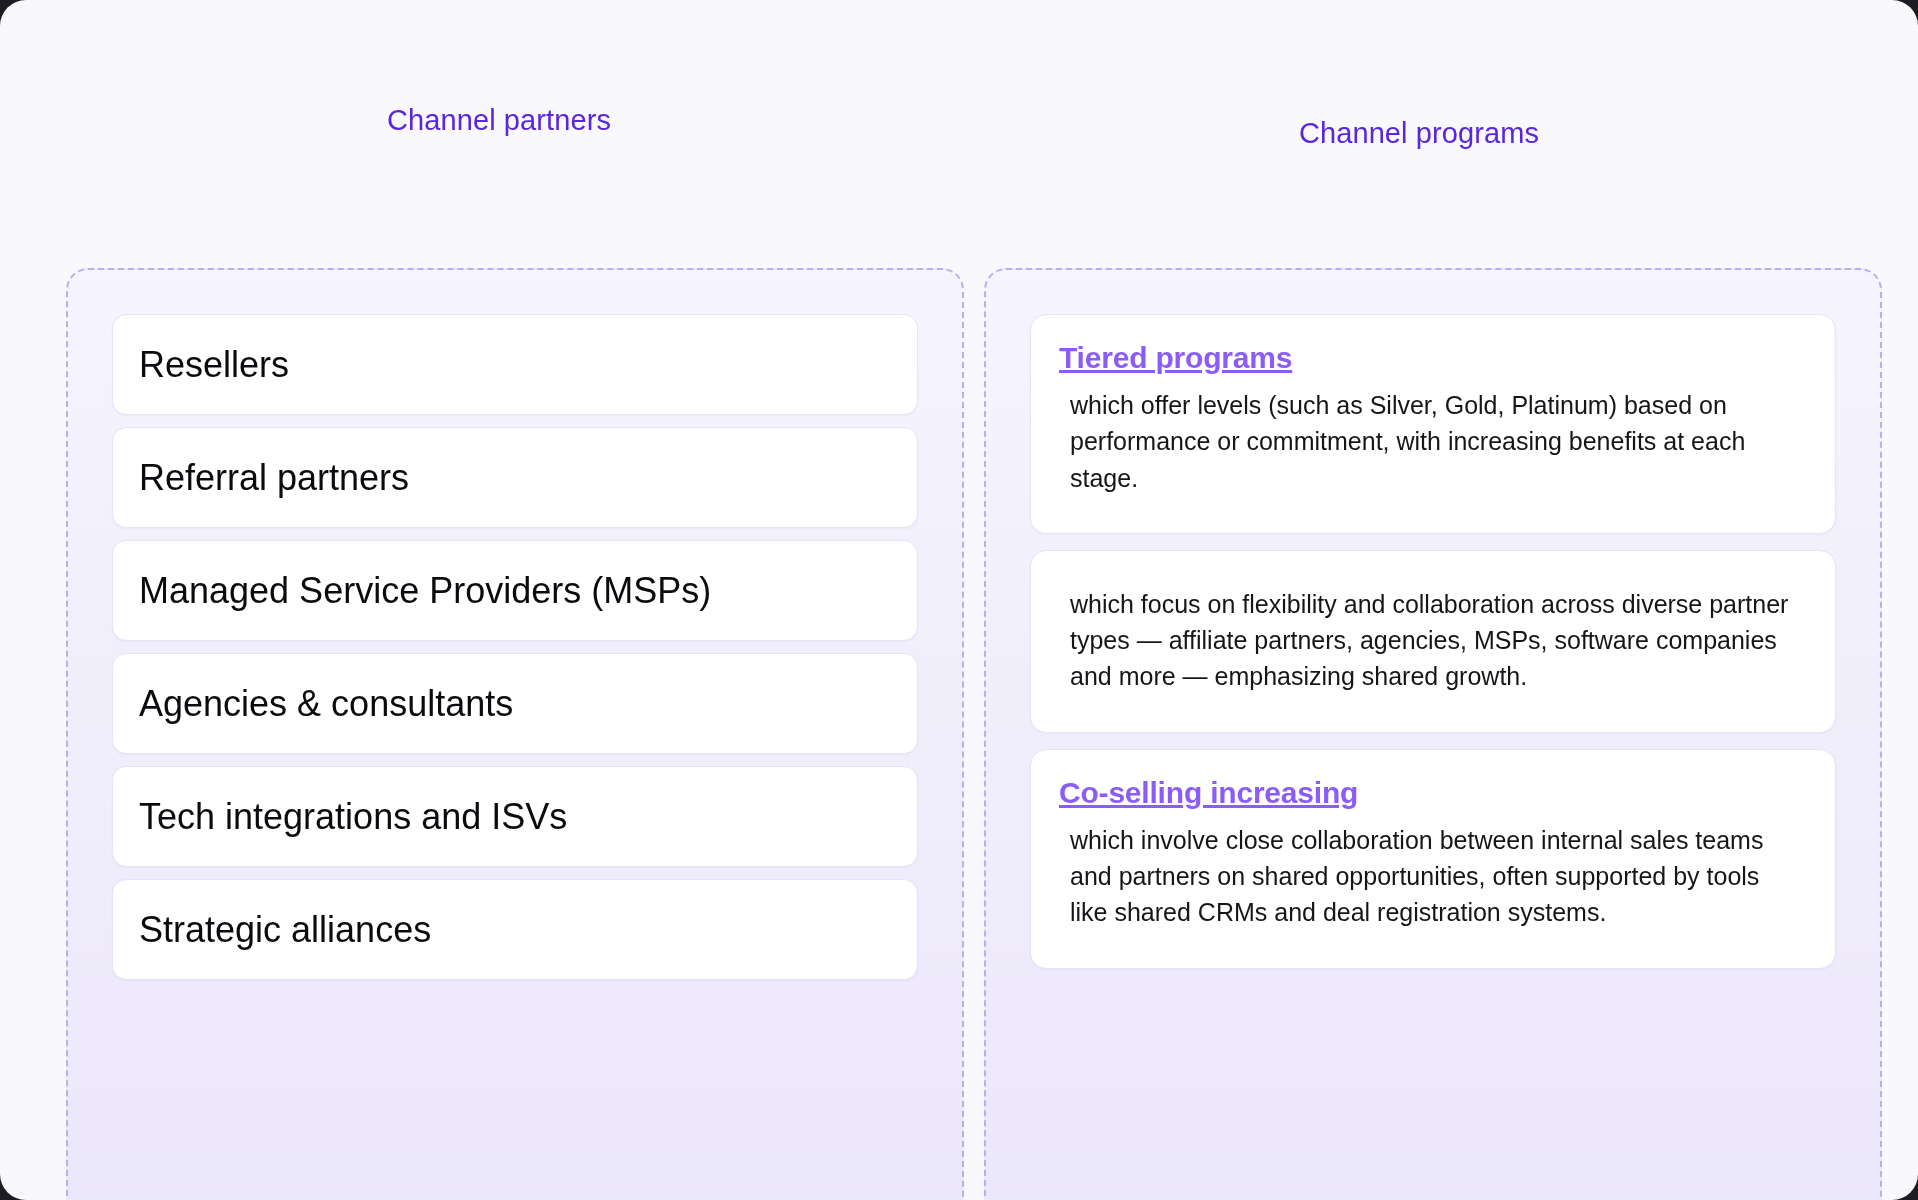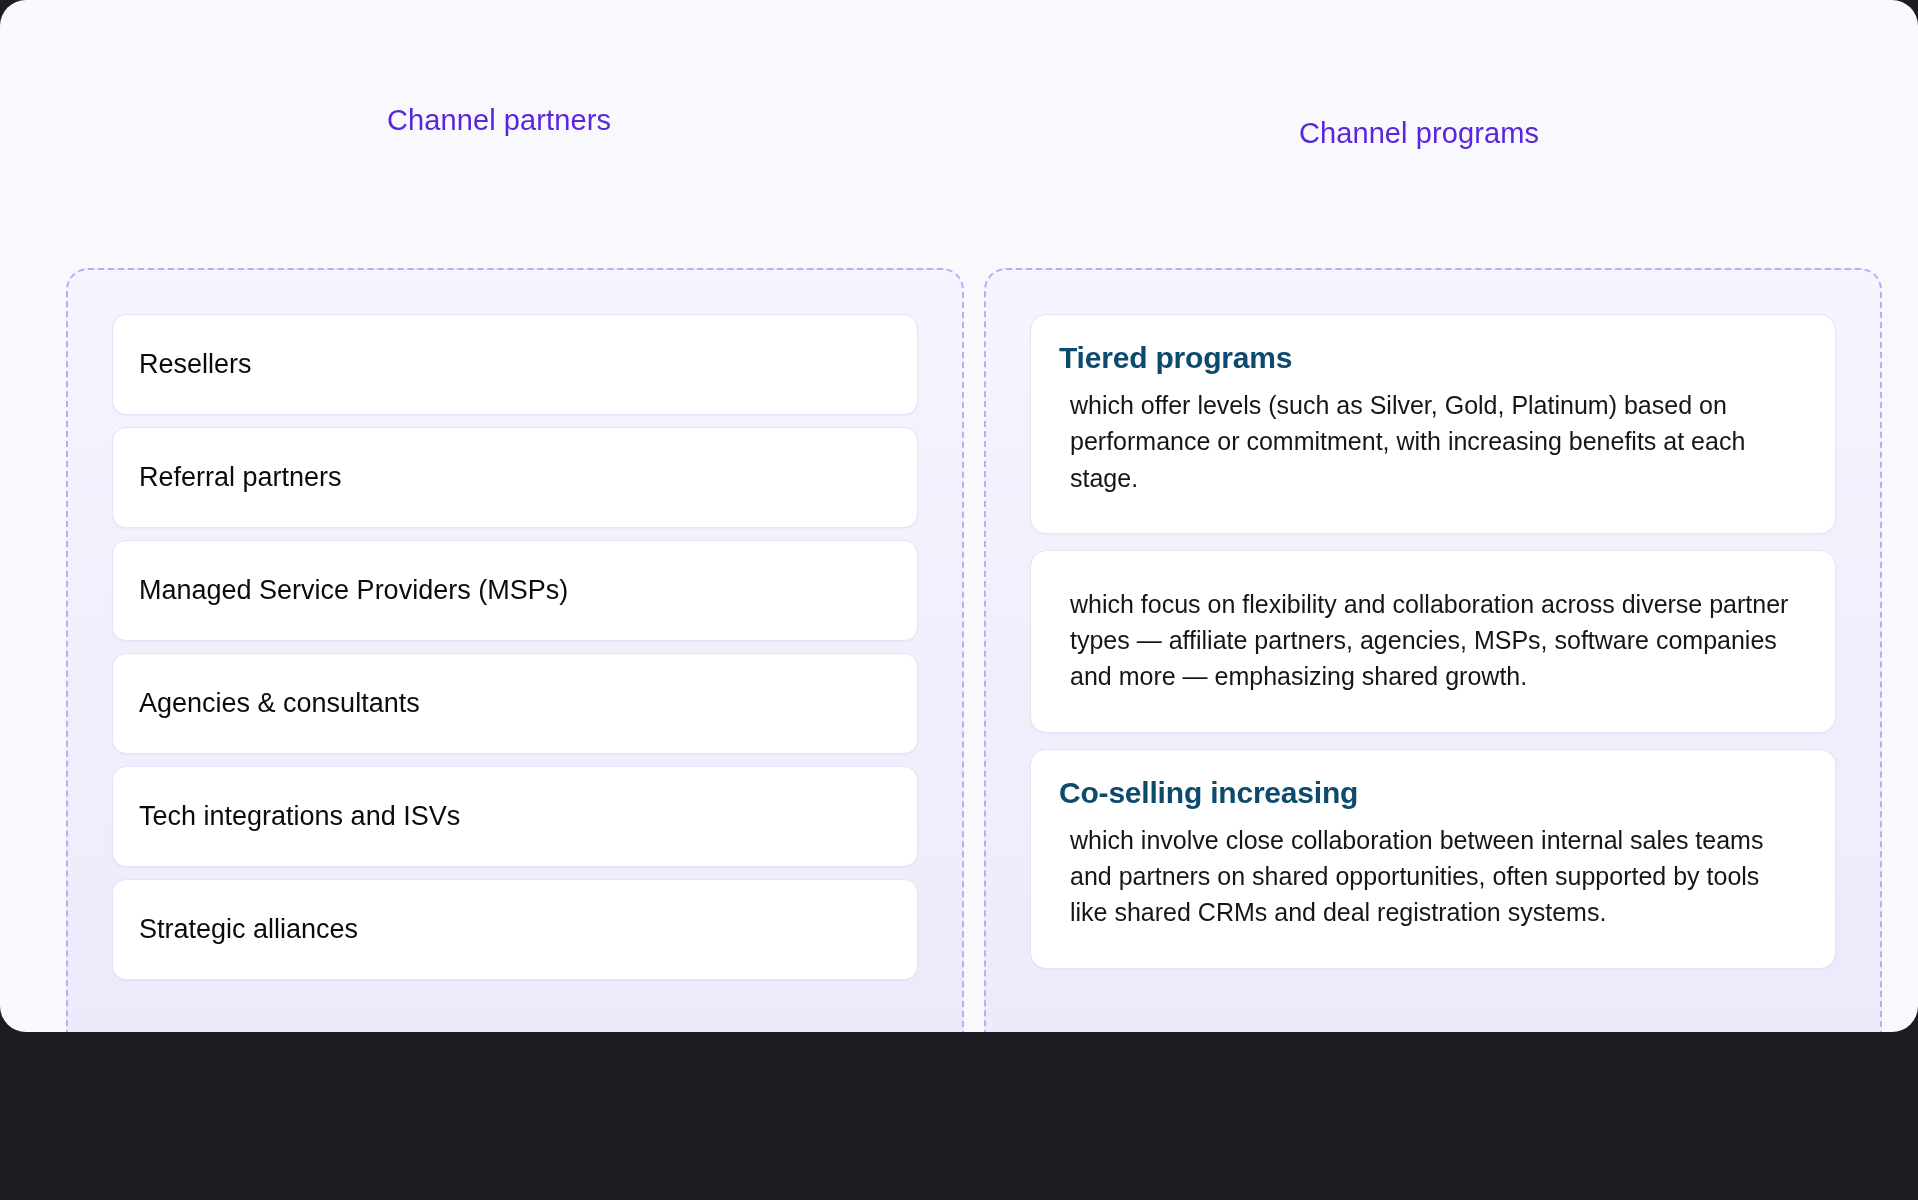--- a/index.html
+++ b/index.html
@@ -14,21 +14,21 @@
   body {
     font-family: "Liberation Sans", sans-serif;
     -webkit-font-smoothing: antialiased;
   }
 
   
   .frame {
     position: absolute;
     left: 0; top: 0;
     width: 1918px;
-    height: 1032px;
+    height: 1200px;
     background: #f8f8fd;
     border-radius: 26px;
     overflow: hidden;
     box-sizing: border-box;
   }
 
   
   .headings {
     position: absolute;
     left: 0; top: 0;
@@ -76,42 +76,43 @@
     border-radius: 14px;
     height: 101px;
     margin-bottom: 12px;
     display: flex;
     align-items: center;
     padding: 0 26px;
     box-sizing: border-box;
     box-shadow: 0 1px 2px rgba(70, 50, 140, 0.05);
   }
   .simple-card-label {
-    font-size: 27px;
+    font-size: 36px;
     color: #0b0b0f;
     line-height: 1.2;
   }
 
   
   .rich-card {
     background: #ffffff;
     border: 1px solid #e6e2f8;
     border-radius: 16px;
     margin-bottom: 16px;
     padding: 24px 28px 26px 28px;
     box-sizing: border-box;
     box-shadow: 0 1px 2px rgba(70, 50, 140, 0.05);
   }
   .rich-card-title {
     font-size: 30px;
     font-weight: 700;
-    color: #0c4a6e;
+    color: #8b5cf6;
     line-height: 1.24;
     margin: 0 0 4px 0;
     letter-spacing: -0.2px;
+    text-decoration: underline;
   }
   .rich-card-body {
     font-size: 25px;
     font-weight: 400;
     color: #16161a;
     line-height: 1.45;
     margin: 11px;
   }
 </style>
 </head>

